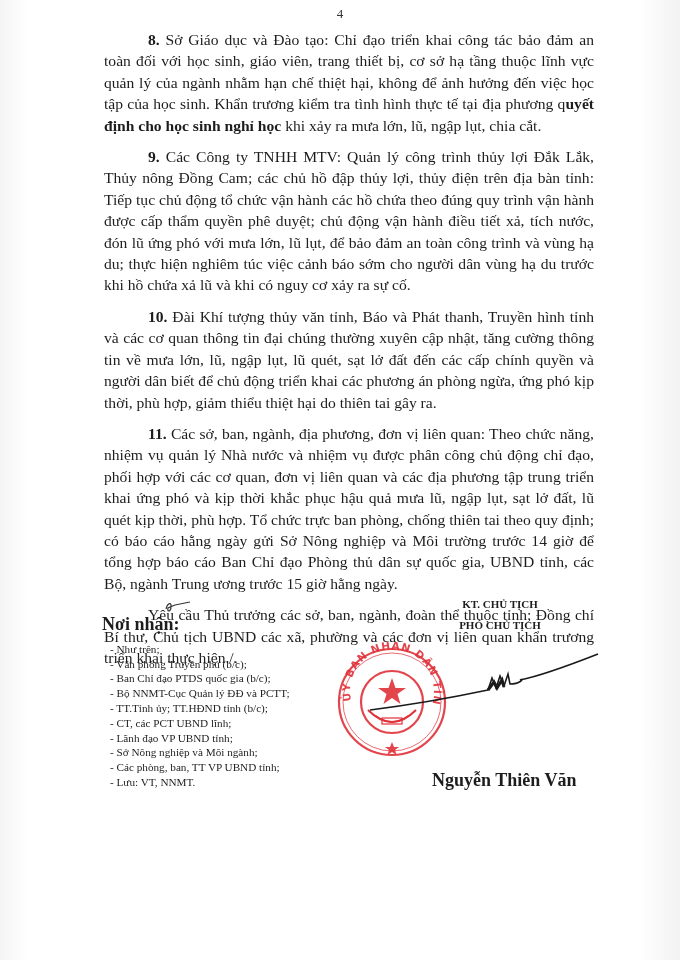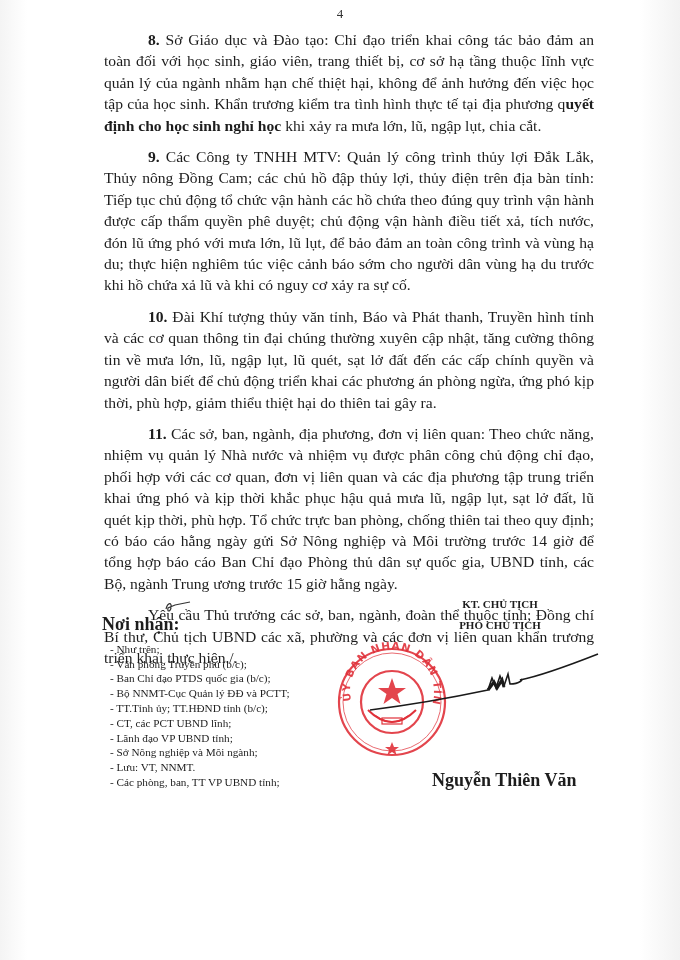--- a/index.html
+++ b/index.html
@@ -67,22 +67,22 @@
     <span class="title">Nơi nhận:</span>
     <ul>
       <li>Như trên;</li>
       <li>Văn phòng Truyền phủ (b/c);</li>
       <li>Ban Chỉ đạo PTDS quốc gia (b/c);</li>
       <li>Bộ NNMT-Cục Quản lý ĐĐ và PCTT;</li>
       <li>TT.Tỉnh ủy; TT.HĐND tỉnh (b/c);</li>
       <li>CT, các PCT UBND lĩnh;</li>
       <li>Lãnh đạo VP UBND tỉnh;</li>
       <li>Sở Nông nghiệp và Môi ngành;</li>
+      <li>Các phòng, ban, TT VP UBND tỉnh;</li>
       <li>Lưu: VT, NNMT.</li>
-      <li>Các phòng, ban, TT VP UBND tỉnh;</li>
     </ul>
   </div>
 
   <svg class="initial-mark" viewBox="0 0 30 16">
     <path d="M3 10 C5 3, 9 3, 8 9 C7 13, 4 13, 5 9 L12 6 L27 3" fill="none" stroke="#333" stroke-width="1.2"></path>
   </svg>
 
   <div class="sig-block">
     <div>KT. CHỦ TỊCH</div>
     <div>PHÓ CHỦ TỊCH</div>

